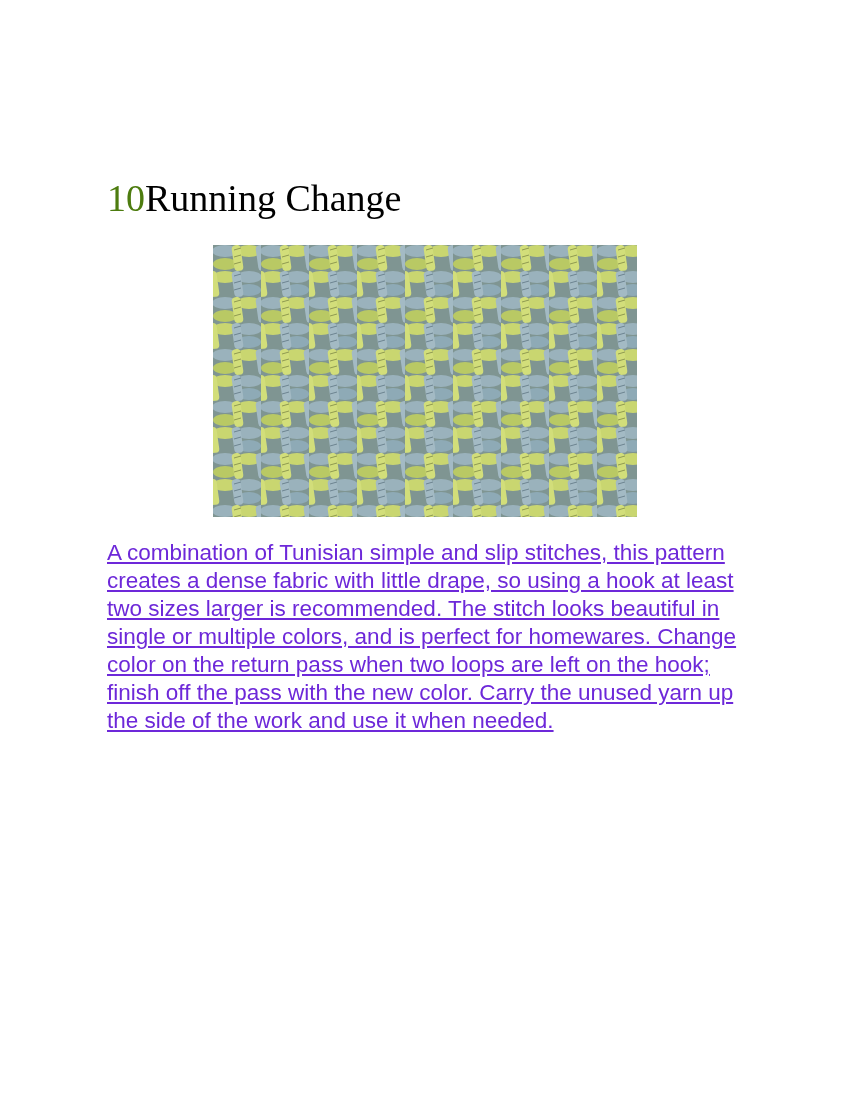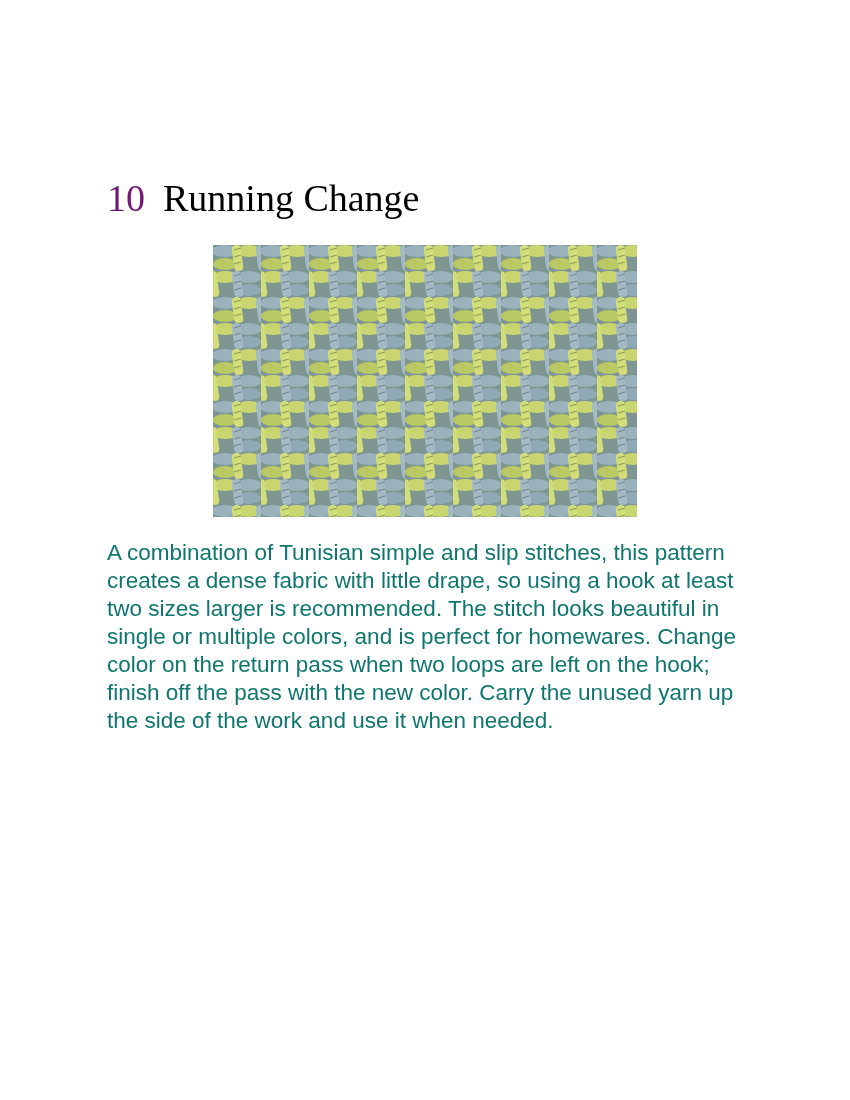--- a/index.html
+++ b/index.html
@@ -2,31 +2,32 @@
 <html><head>
   <meta charset="utf-8">
   <style>
     html, body { margin: 0; padding: 0; background: #ffffff; }
     body { width: 850px; height: 1100px; position: relative; overflow: hidden; }
     .title {
       position: absolute; left: 107px; top: 176px;
       font-family: "Liberation Serif", serif; font-size: 38px; line-height: 44px;
       color: #000; white-space: nowrap;
     }
-    .title .num { color: #701a75; margin-right: 18px; }
+    .title .num { color: #4d7c0f; margin-right: 0; }
     .figure {
       position: absolute; left: 213px; top: 245px; width: 424px; height: 272px;
       overflow: hidden;
       background-color: #8ea6a8;
     }
     .figure svg { display: block; }
     .body-text {
       position: absolute; left: 107px; top: 539px; width: 640px;
       font-family: "Liberation Sans", sans-serif; font-size: 22.5px; line-height: 28px;
-      color: #0f766e;
+      color: #6d28d9;
+      text-decoration: underline;
     }
   </style>
 </head>
 <body>
 
 <div class="title">
   <span class="num">10</span><span>Running Change</span>
 </div>
 
 <div class="figure">

